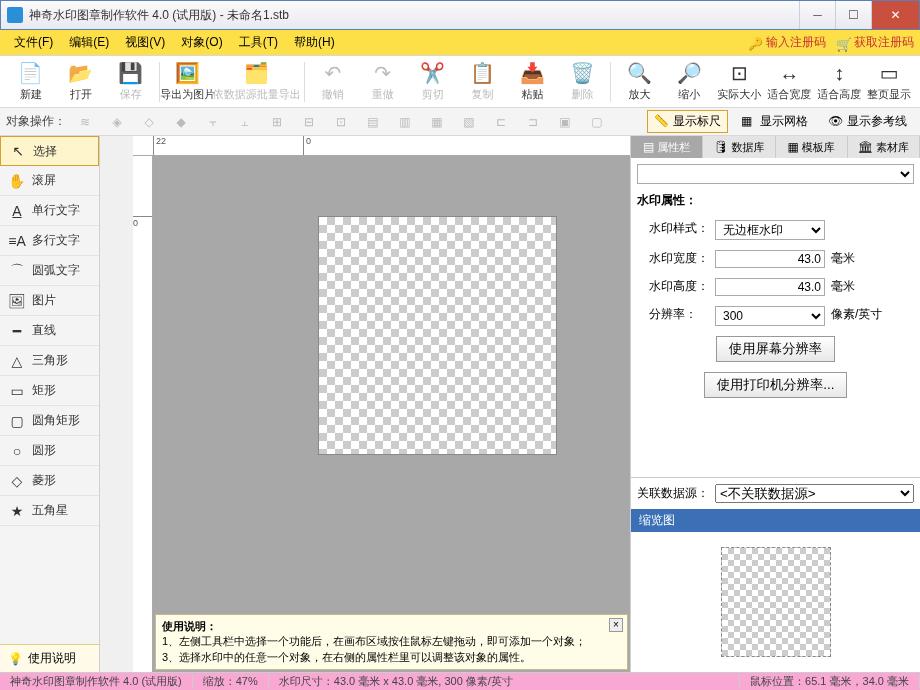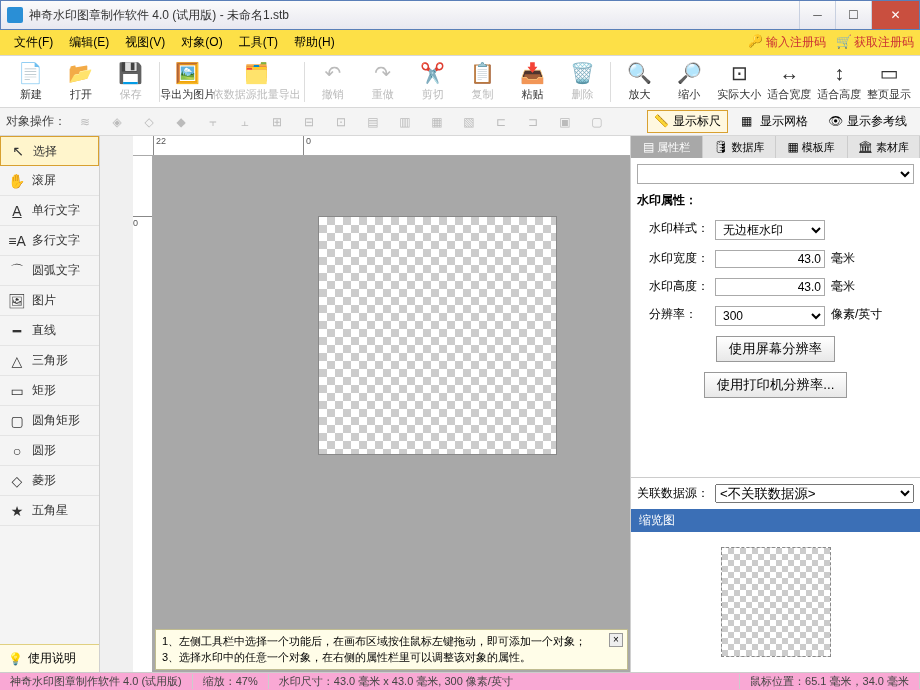--- a/index.html
+++ b/index.html
@@ -10,21 +10,21 @@
 .titlebar .app-icon { width: 16px; height: 16px; background: #2a8fd6; border-radius: 2px; margin-right: 6px; }
 .titlebar .title { flex: 1; color: #333; }
 .titlebar .winbtns { display: flex; height: 100%; }
 .titlebar .winbtn { width: 36px; display: flex; align-items: center; justify-content: center; border-left: 1px solid #c8d0e0; color:#555;}
 .titlebar .winbtn.close { background: #c94f3f; color: #fff; width: 48px; }
 
 
 .menubar { height: 26px; background: #fde047; display: flex; align-items: center; padding: 0 6px; border-bottom: 1px solid #d8d8d8; }
 .menubar .menu-item { padding: 3px 8px; cursor: default; }
 .menubar .spacer { flex: 1; }
-.menubar .reg { display: flex; align-items: flex-start; gap: 4px; color: #c33; margin-left: 10px; }
+.menubar .reg { display: flex; align-items: flex-end; gap: 4px; color: #c33; margin-left: 10px; }
 .menubar .reg .ico { width:14px;height:14px; display:inline-block; }
 .menubar .reg.cart .ico::before { content:"🛒"; font-size:13px;}
 .menubar .reg.key .ico::before { content:"🔑"; font-size:12px; color:#c33;}
 
 
 .toolbar1 { height: 52px; background: #fff; display: flex; align-items: center; padding: 2px 6px; gap: 0; border-bottom: 1px solid #d8d8d8; }
 .tbtn { width: 50px; height: 48px; display: flex; flex-direction: column; align-items: center; justify-content: center; gap: 2px; color: #333; }
 .tbtn.dis { color: #bbb; }
 .tbtn .ico { width: 24px; height: 24px; display: flex; align-items: center; justify-content: center; font-size: 20px; }
 .tbtn .lbl { font-size: 11px; white-space: nowrap; }
@@ -299,20 +299,21 @@
       <div class="tick" style="left:500px">6</div>
     </div>
     <div class="canvas-body">
       <div class="ruler-v">
         <div class="tick" style="top:60px">0</div>
       </div>
       <div class="viewport">
         <div class="checker"></div>
         <div class="hintbox">
           <div class="hx">×</div>
+          <div style="font-weight:bold">使用说明：</div>
           <div>1、左侧工具栏中选择一个功能后，在画布区域按住鼠标左键拖动，即可添加一个对象；</div>
           <div>3、选择水印中的任意一个对象，在右侧的属性栏里可以调整该对象的属性。</div>
         </div>
       </div>
     </div>
   </div>
 
   <div class="rpanel">
     <div class="rtabs">
       <div class="rtab active">

